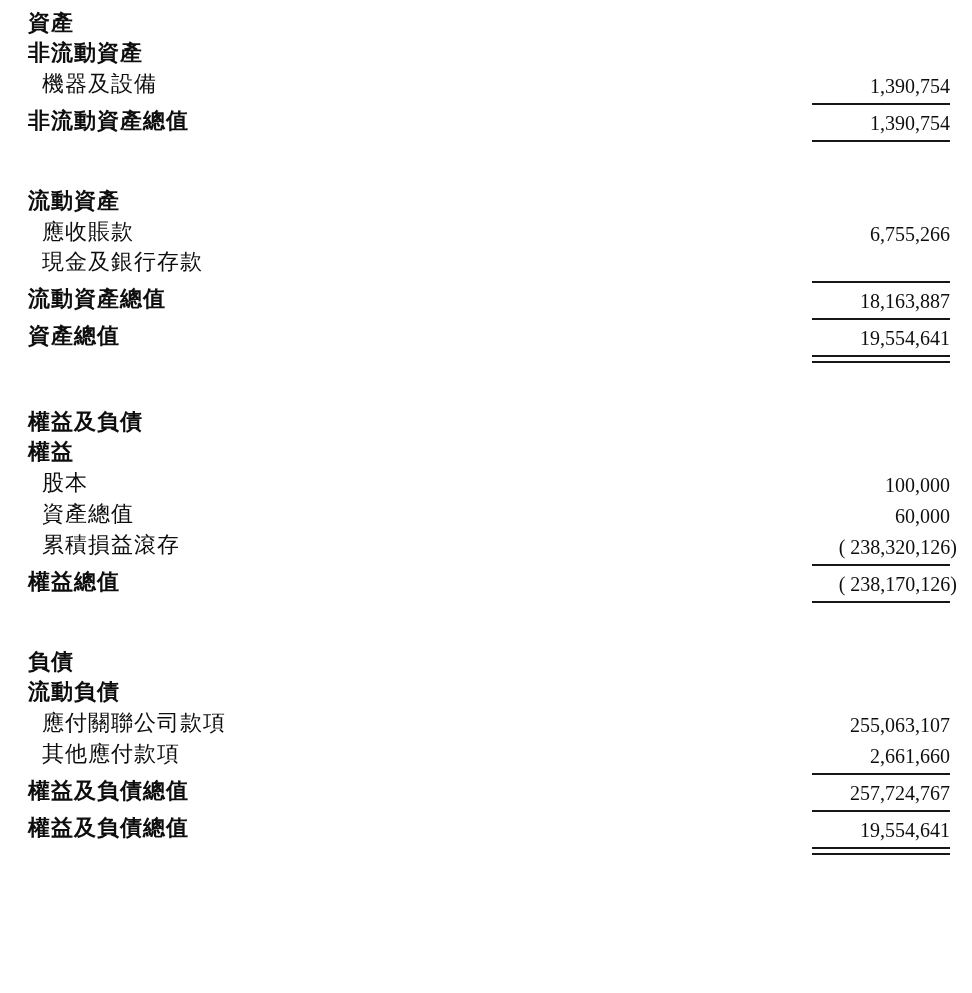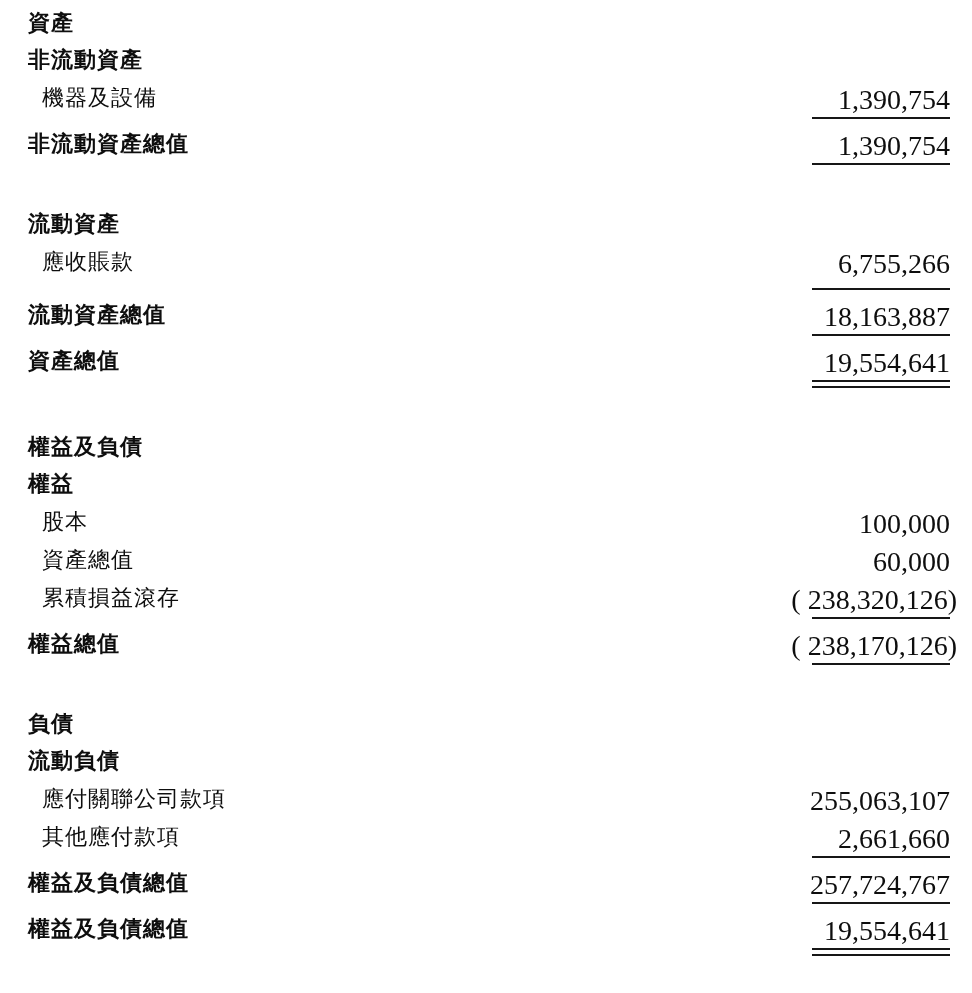--- a/index.html
+++ b/index.html
@@ -27,33 +27,33 @@
   }
   .row .label {
     font-size: 22px;
     letter-spacing: 1px;
     white-space: nowrap;
   }
   .row.item .label { padding-left: 14px; }
   .row.header .label,
   .row.total .label { font-weight: 700; }
   .row .value {
-    font-size: 28px;
+    font-size: 20px;
     line-height: 26px;
     padding-top: 5px;
     width: 185px;
     text-align: right;
     white-space: pre;
     font-variant-numeric: lining-nums;
   }
   .row .value.paren { margin-right: -7px; }
   
   .m-first   { margin-top: 8px; }
-  .m-normal  { margin-top: 7px; }
-  .m-total   { margin-top: 9px; }
+  .m-normal  { }
+  .m-total   { }
   .m-section { margin-top: 44px; }
   
   .rule {
     height: 0;
     border-top: 2px solid #171717;
     width: 138px;
     margin: 4px 0 0 auto;
   }
   .rule.second { margin-top: 4px; }
 </style>
@@ -82,20 +82,21 @@
       <div class="rule"></div>
       <div class="row header m-section">
     <span class="label">流動資產</span>
     <span class="value"></span>
   </div>
       <div class="row item m-normal">
     <span class="label">應收賬款</span>
     <span class="value">6,755,266</span>
   </div>
       <div class="row item m-normal">
+    <span class="label">現金及銀行存款</span>
   </div>
       <div class="rule"></div>
       <div class="row total m-total">
     <span class="label">流動資產總值</span>
     <span class="value">18,163,887</span>
   </div>
       <div class="rule"></div>
       <div class="row total m-total">
     <span class="label">資產總值</span>
     <span class="value">19,554,641</span>

